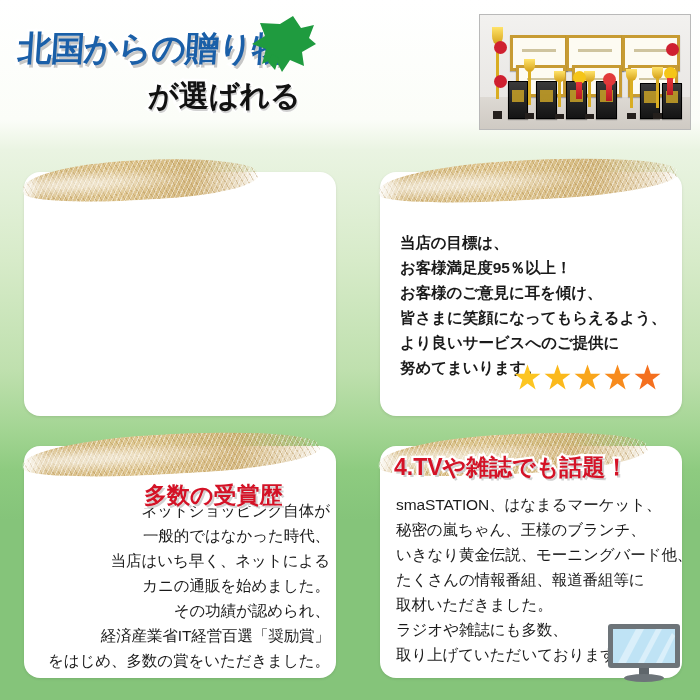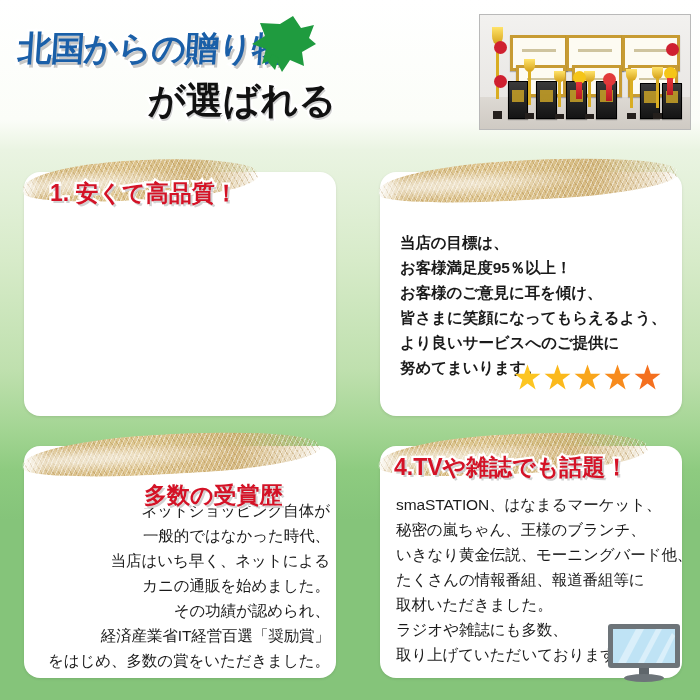--- a/index.html
+++ b/index.html
@@ -67,21 +67,21 @@
     left: 228px;
     top: -8px;
     width: 72px;
     height: 66px;
   }
 
   .subtitle {
     position: absolute;
     left: 148px;
     top: 76px;
-    font-size: 37px;
+    font-size: 30px;
     font-weight: bold;
     color: #111111;
     white-space: nowrap;
     -webkit-text-stroke: 5px #ffffff;
     paint-order: stroke fill;
     text-shadow: 1px 2px 0 rgba(120,120,120,0.35);
   }
 
   .reason {
     position: absolute;
@@ -356,21 +356,20 @@
         <div class="rr-tail" style="background:linear-gradient(180deg,#e8343a,#b81c22);"></div>
       </div>
       <div class="ribbon-rose" style="left:186px; top:28px; background:#cf2030;"></div>
     </div>
   </div>
 
   <div class="card" id="card-1">
     
   </div>
   <div class="brush" id="brush-1"></div>
-  <div class="card-title" id="title-1">1. 安くて高品質！</div>
 
   <div class="card" id="card-2"></div>
   <div class="brush" id="brush-2"></div>
   <div class="body-text" id="body-2">当店の目標は、
 お客様満足度95％以上！
 お客様のご意見に耳を傾け、
 皆さまに笑顔になってもらえるよう、
 より良いサービスへのご提供に
 努めてまいります。</div>
   <div class="stars">

